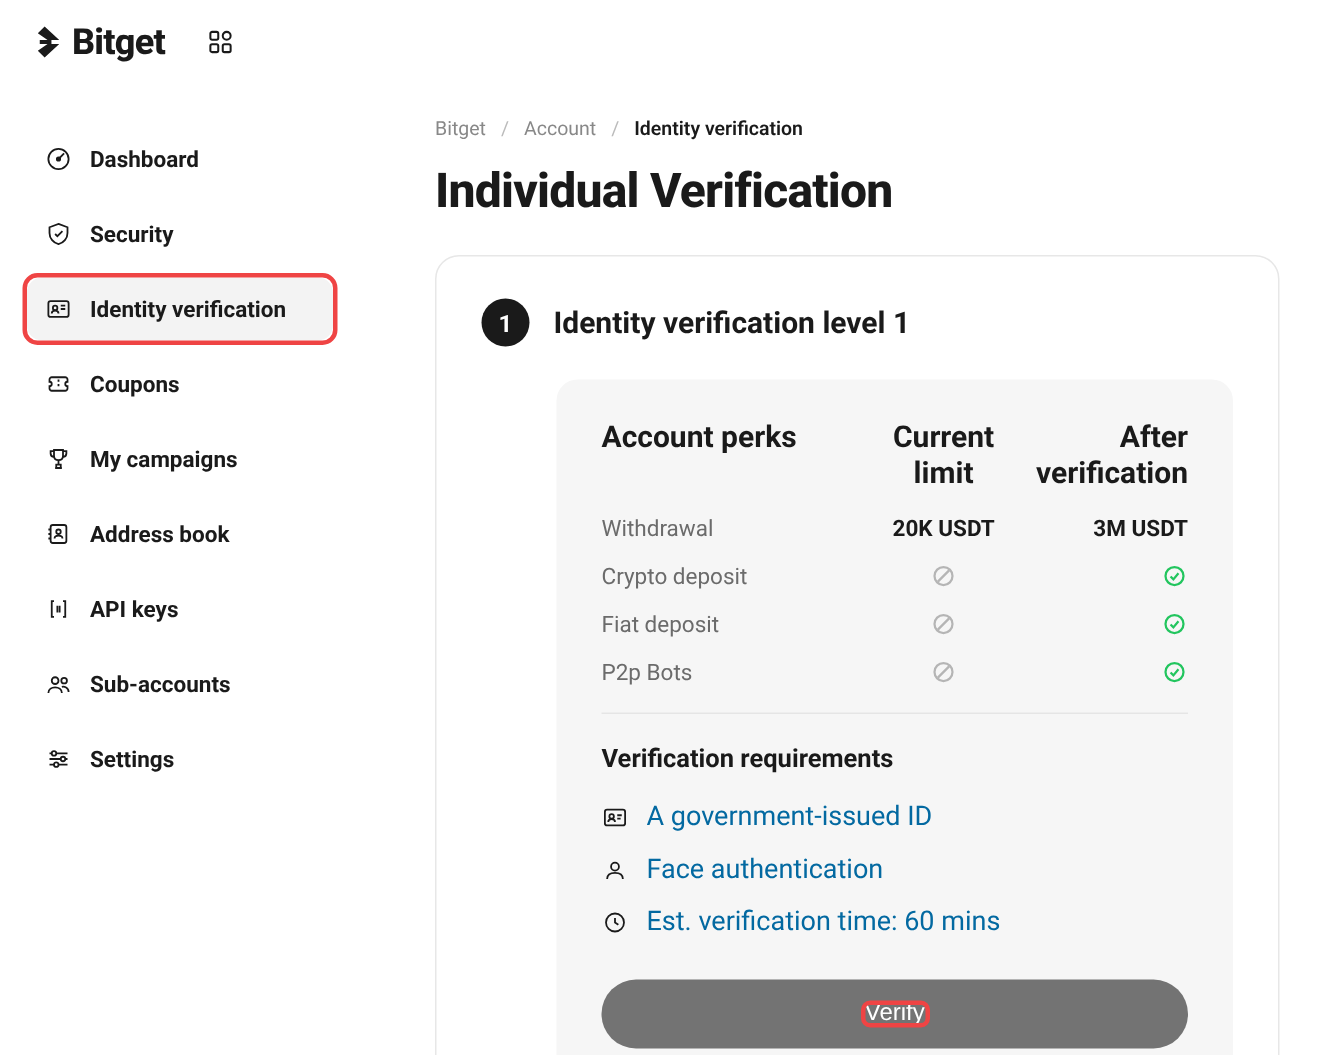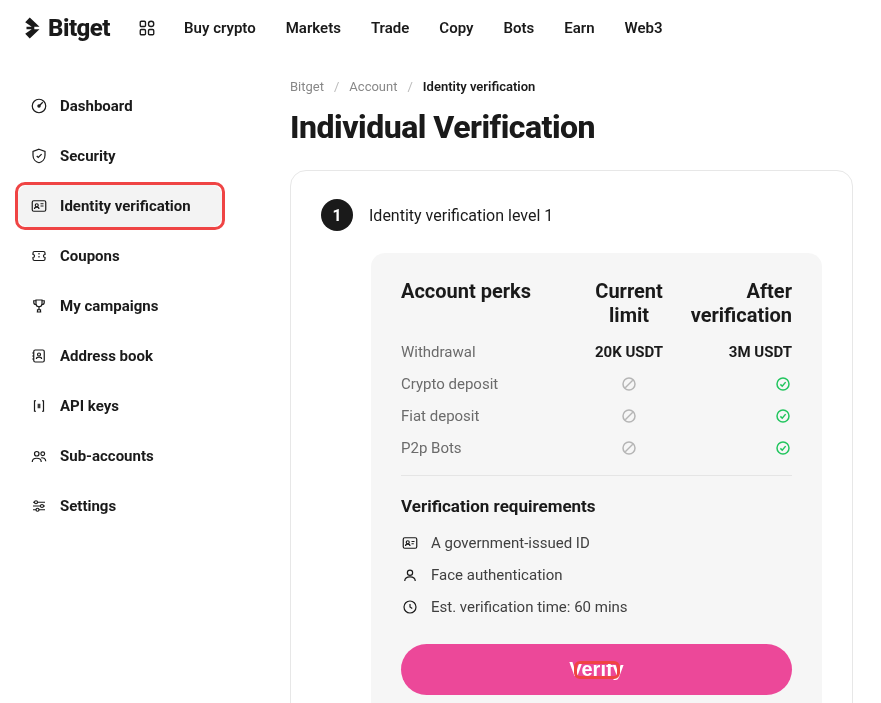--- a/index.html
+++ b/index.html
@@ -140,22 +140,22 @@
       border-radius: 50%;
       background: #1a1a1a;
       color: #fff;
       font-weight: 700;
       display: flex;
       align-items: center;
       justify-content: center;
       font-size: 16px;
     }
     .card-title {
-      font-size: 16px;
-      font-weight: 400;
+      font-size: 20px;
+      font-weight: 700;
     }
     .perk-card {
       margin-left: 50px;
       background: #f6f6f6;
       border-radius: 14px;
       padding: 26px 30px;
     }
     .perk-header {
       display: grid;
       grid-template-columns: 1.6fr 1fr 1fr;
@@ -184,22 +184,22 @@
     }
     .req-title {
       font-size: 17px;
       font-weight: 700;
       margin-bottom: 18px;
     }
     .req-item {
       display: flex;
       align-items: center;
       gap: 12px;
-      font-size: 15px;
-      color: #404040;
+      font-size: 18px;
+      color: #0369a1;
       margin-bottom: 14px;
     }
     .req-item .ricon {
       width: 18px;
       height: 18px;
       display: flex;
       align-items: center;
       justify-content: center;
     }
     .req-item .ricon svg {
@@ -208,27 +208,27 @@
       stroke: #1a1a1a;
       fill: none;
       stroke-width: 1.6;
     }
     .verify-btn-wrap {
       margin-top: 28px;
       position: relative;
     }
     .verify-btn {
       width: 100%;
-      background: #ec4899;
+      background: #737373;
       color: #fff;
       border: none;
       border-radius: 28px;
       padding: 14px 0;
-      font-size: 20px;
-      font-weight: 700;
+      font-size: 16px;
+      font-weight: 400;
       cursor: pointer;
     }
     .verify-label-highlight {
       position: absolute;
       left: 50%;
       top: 50%;
       transform: translate(-50%, -50%);
       padding: 6px 20px;
       border: 3px solid #ef4444;
       border-radius: 6px;
@@ -248,29 +248,20 @@
     <span>Bitget</span>
   </div>
   <span class="apps-icon">
     <svg viewBox="0 0 24 24">
         <rect x="3" y="3" width="7" height="7" rx="1.5" fill="none" stroke="#1a1a1a" stroke-width="1.8"></rect>
         <rect x="14" y="3" width="7" height="7" rx="3.5" fill="none" stroke="#1a1a1a" stroke-width="1.8"></rect>
         <rect x="3" y="14" width="7" height="7" rx="1.5" fill="none" stroke="#1a1a1a" stroke-width="1.8"></rect>
         <rect x="14" y="14" width="7" height="7" rx="1.5" fill="none" stroke="#1a1a1a" stroke-width="1.8"></rect>
       </svg>
   </span>
-  <div class="nav">
-    <span class="nav-item">Buy crypto</span>
-    <span class="nav-item">Markets</span>
-    <span class="nav-item">Trade</span>
-    <span class="nav-item">Copy</span>
-    <span class="nav-item">Bots</span>
-    <span class="nav-item">Earn</span>
-    <span class="nav-item">Web3</span>
-  </div>
 </div>
 
 <div class="layout">
 
   <div class="sidebar">
 
     <div class="sidebar-item">
       <span class="icon">
         <svg viewBox="0 0 24 24">
             <circle cx="12" cy="12" r="9"></circle>

